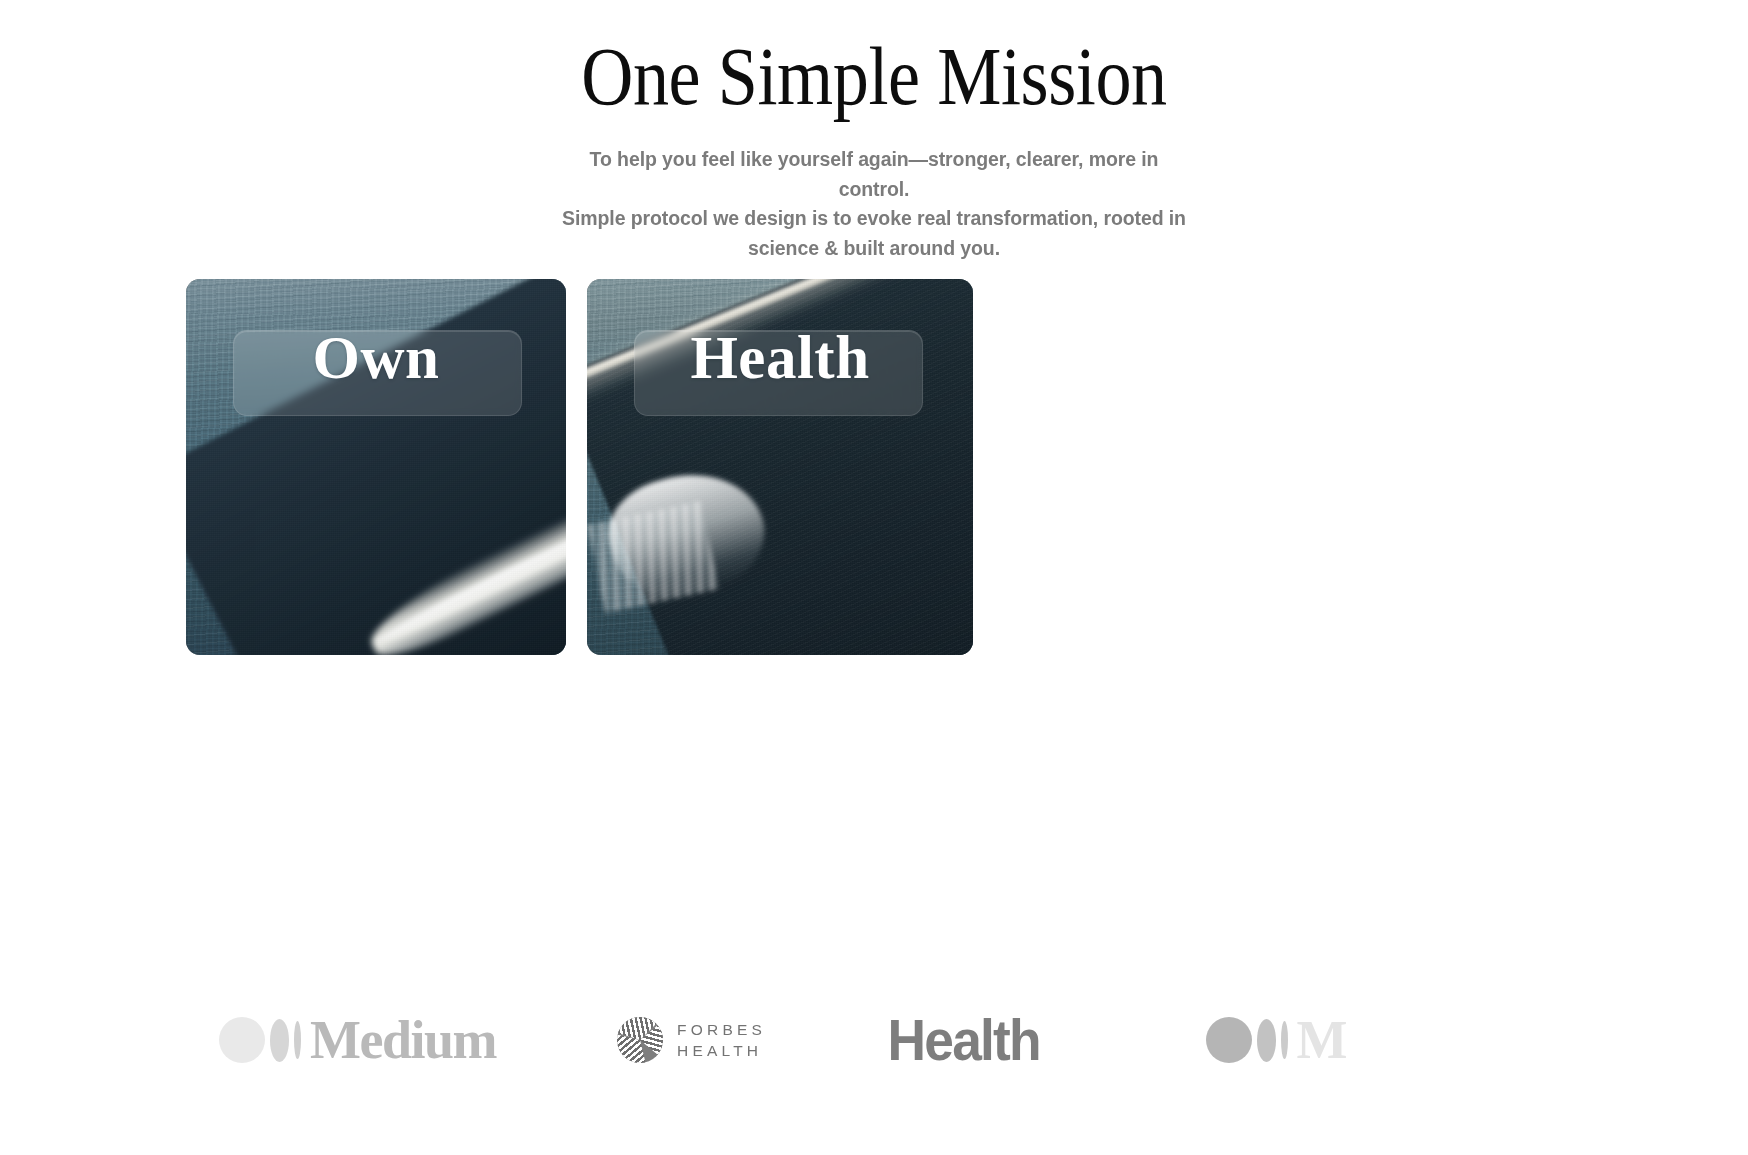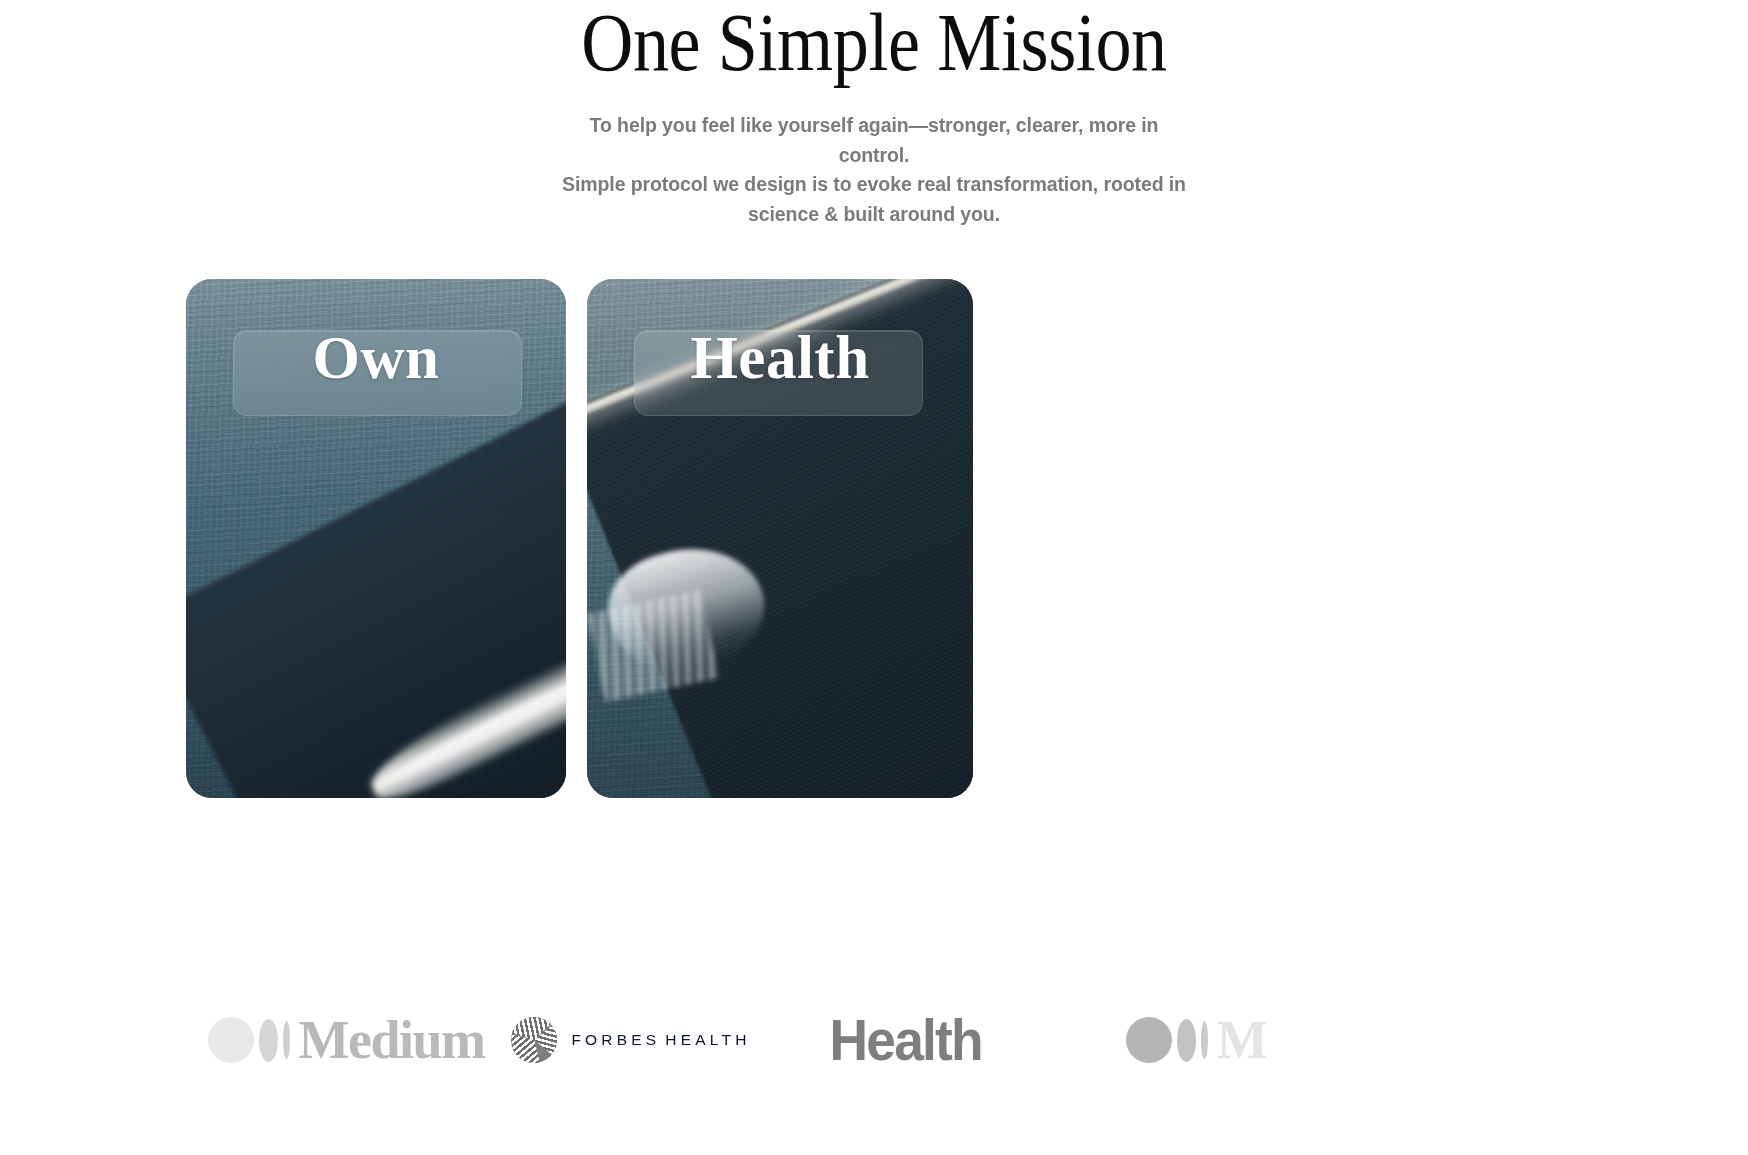--- a/index.html
+++ b/index.html
@@ -18,20 +18,21 @@
 
   .page {
     width: 1748px;
     height: 1155px;
     position: relative;
     background: #ffffff;
   }
 
   
   .header {
+    padding-top: 34px;
     text-align: center;
   }
 
   .mission-title {
     font-family: "Liberation Serif", "DejaVu Serif", serif;
     font-size: 82px;
     line-height: 1.05;
     font-weight: 400;
     letter-spacing: -0.5px;
     color: #0d0d0d;
@@ -57,22 +58,22 @@
     left: 186px;
     width: 1404px;
     height: 519px;
     display: flex;
     gap: 21px;
   }
 
   .card {
     position: relative;
     width: 380px;
-    height: 519px;
-    border-radius: 26px;
+    height: 376px;
+    border-radius: 14px;
     overflow: hidden;
     flex: 0 0 auto;
     background: #737373;
   }
   .card.wide { width: 386px; }
 
   
   .ocean {
     position: absolute;
     inset: 0;
@@ -406,21 +407,21 @@
     top: 0;
     height: 110px;
     display: flex;
     align-items: center;
     gap: 0;
     white-space: nowrap;
   }
   .logo-slot {
     display: flex;
     align-items: center;
-    justify-content: center;
+    justify-content: flex-end;
     flex: 0 0 auto;
   }
   .slot-medium   { width: 300px; }
   .slot-mens     { width: 290px; }
   .slot-forbes   { width: 270px; }
   .slot-health   { width: 280px; }
   .slot-medium2  { width: 300px; }
 
   
   .medium-logo { display: flex; align-items: center; gap: 0; }
@@ -477,25 +478,25 @@
     background:
       repeating-linear-gradient(78deg, #ffffff 0 2.4px, #6e6e6e 2.4px 4.8px);
     clip-path: polygon(50% 50%, 100% 0%, 8% 0%, 0 34%);
   }
   .forbes-mark .seg3 {
     position: absolute; inset: 0;
     background: repeating-linear-gradient(140deg, #ffffff 0 2.4px, #6e6e6e 2.4px 4.8px);
     clip-path: polygon(50% 50%, 0 38%, 0 100%, 62% 100%);
   }
   .forbes-text {
-    display: flex; flex-direction: row; gap: 5px;
+    display: flex; flex-direction: column; gap: 5px;
     font-family: "Liberation Sans", sans-serif;
     font-size: 15.5px;
     letter-spacing: 4.2px;
-    color: #0f172a;
+    color: #737373;
     line-height: 1;
     font-weight: 400;
   }
 
   
   .health-logo {
     font-family: "Liberation Sans", sans-serif;
     font-size: 58px;
     font-weight: 700;
     color: #7e7e7e;

